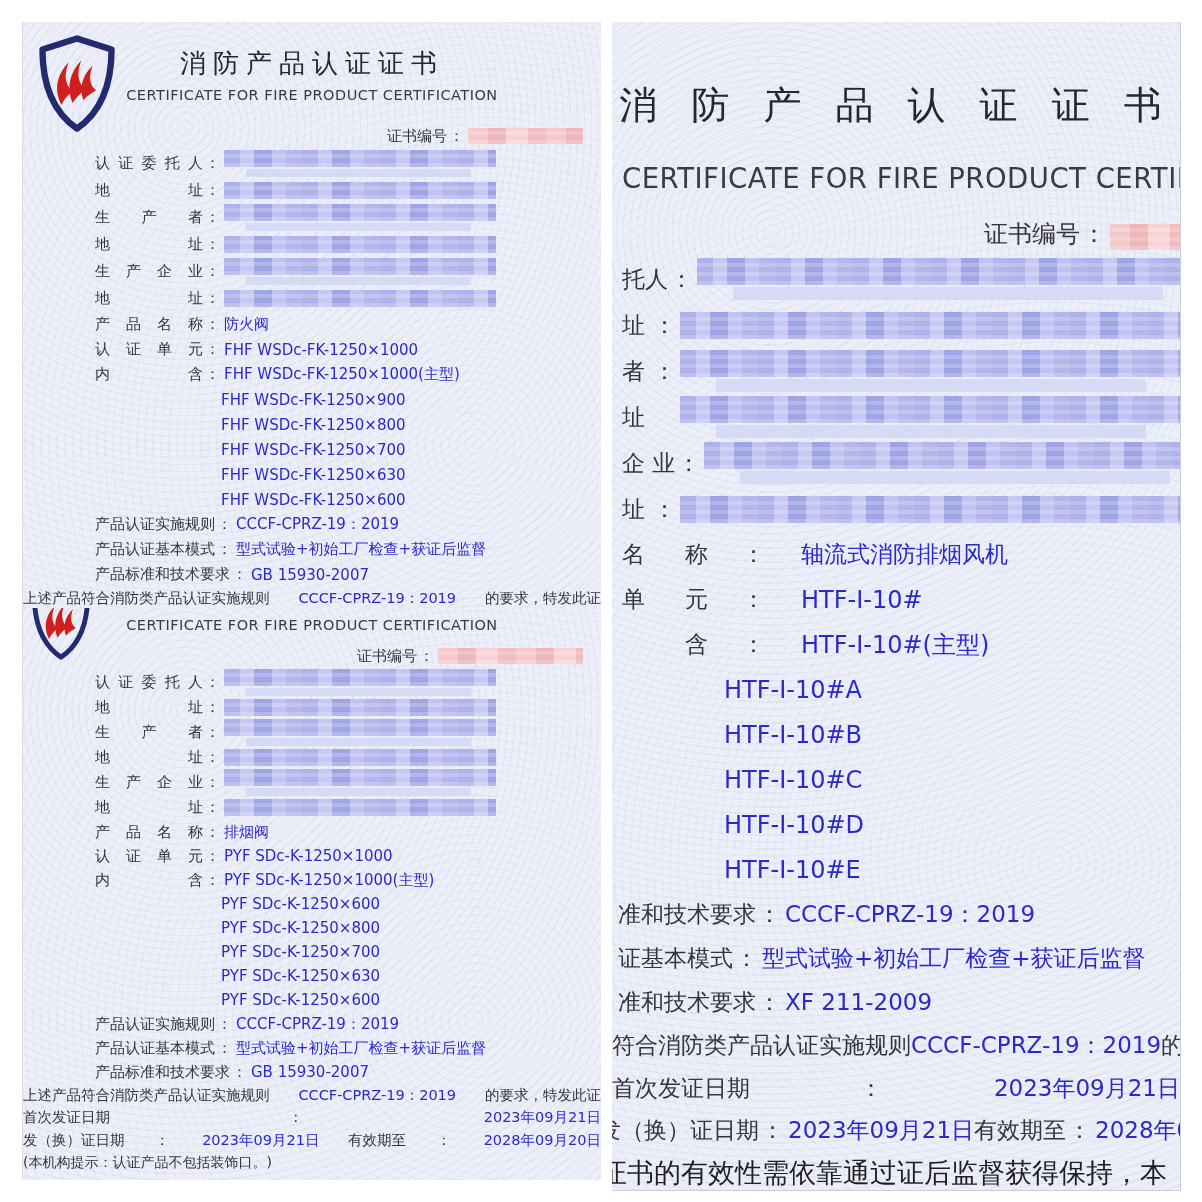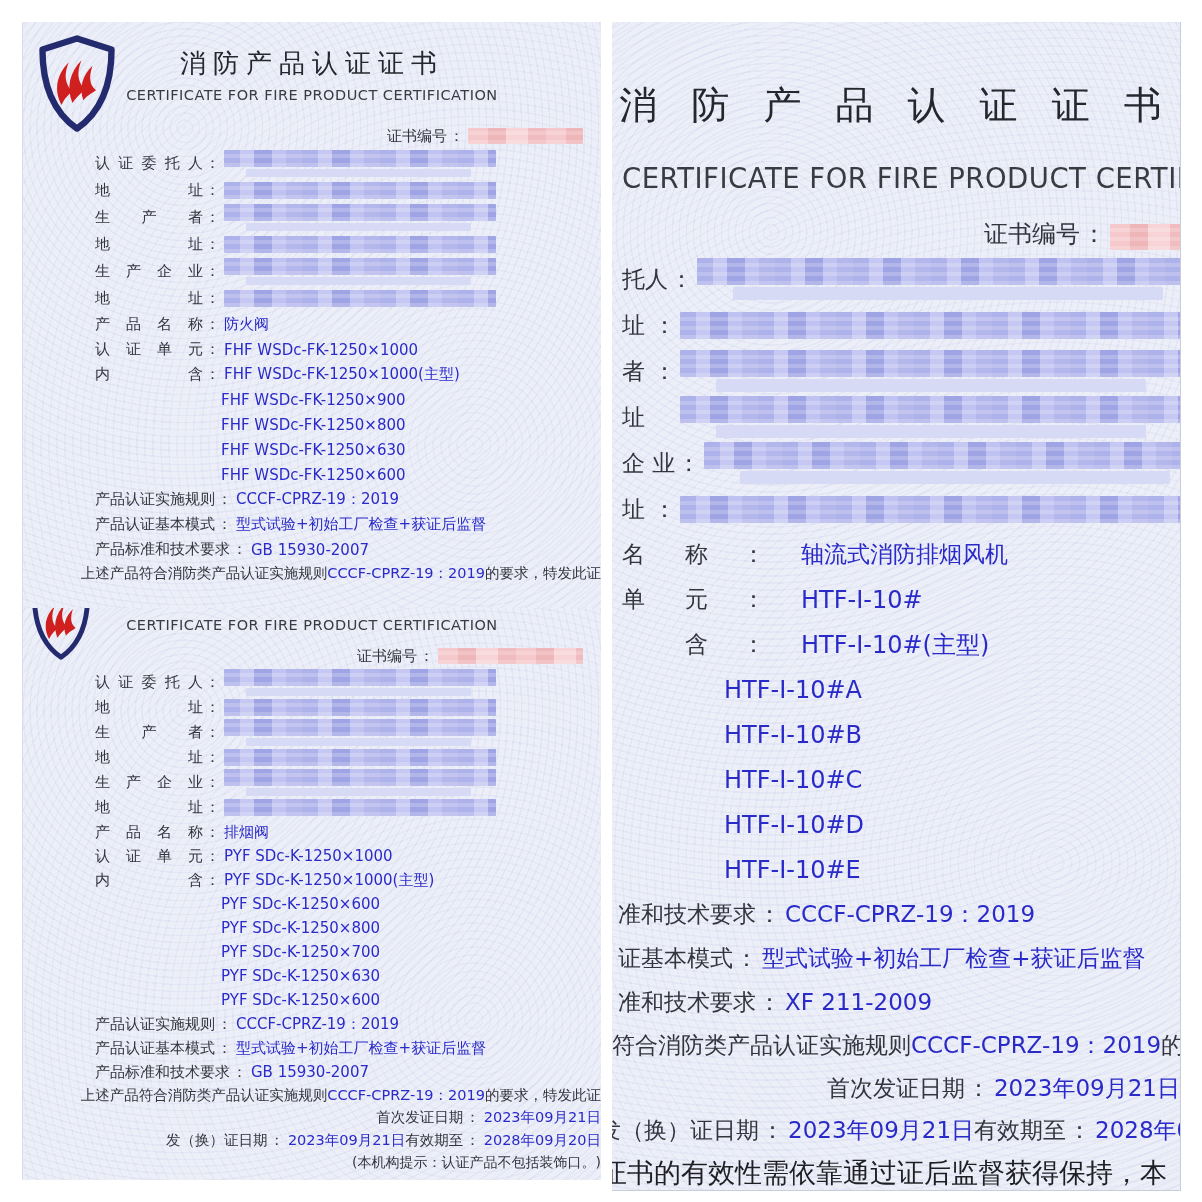--- a/index.html
+++ b/index.html
@@ -16,21 +16,21 @@
       repeating-radial-gradient(circle at 78% 72%, rgba(140,150,205,0.08) 0 1.5px, rgba(0,0,0,0) 1.5px 8px);
   }
   #cert1{left:22px;top:22px;width:578px;height:588px;border-left:1px solid #dadceb;}
   #cert2{left:22px;top:608px;width:578px;height:572px;border-left:1px solid #dadceb;}
   #cert3{left:612px;top:22px;width:568px;height:1168px;border-right:1px solid #c9cdda;border-bottom:1px solid #c9cdda;}
 
   .row{display:flex;align-items:center;white-space:nowrap;}
   .lbl{color:#34343f;}
   .colon{color:#34343f;margin:0 4px 0 2px;}
   .val{color:#2a2ac8;}
-  .center{justify-content:flex-end;}
+  .center{justify-content:space-between;}
 
   
   .sm{font-size:15px;}
   .sm .lbl.j{display:inline-block;width:108px;text-align:justify;text-align-last:justify;}
   .c-head{position:relative;height:100px;}
   .logo{position:absolute;left:8px;top:12px;}
   .c-title{padding-top:24px;text-align:center;font-size:26px;letter-spacing:7px;color:#26262e;font-weight:500;}
   .c-sub{text-align:center;font-size:14.5px;color:#3a3a42;letter-spacing:0.5px;padding-top:6px;}
   .c2-head{position:relative;height:34px;}
   .c2-sub{padding-top:9px;text-align:center;font-size:14.5px;color:#3a3a42;letter-spacing:0.5px;}
@@ -164,20 +164,23 @@
       <span class="colon">：</span>
     <span class="val">FHF WSDc-FK-1250×1000(主型)</span>
   </div>
   <div class="row ln ind">
       <span class="val">FHF WSDc-FK-1250×900</span>
     </div>
   <div class="row ln ind">
       <span class="val">FHF WSDc-FK-1250×800</span>
     </div>
   <div class="row ln ind">
+      <span class="val">FHF WSDc-FK-1250×700</span>
+    </div>
+  <div class="row ln ind">
       <span class="val">FHF WSDc-FK-1250×630</span>
     </div>
   <div class="row ln ind">
       <span class="val">FHF WSDc-FK-1250×600</span>
     </div>
 
   <div class="row rul">
     <span class="lbl">产品认证实施规则</span>
       <span class="colon">：</span>
     <span class="val">CCCF-CPRZ-19：2019</span>

